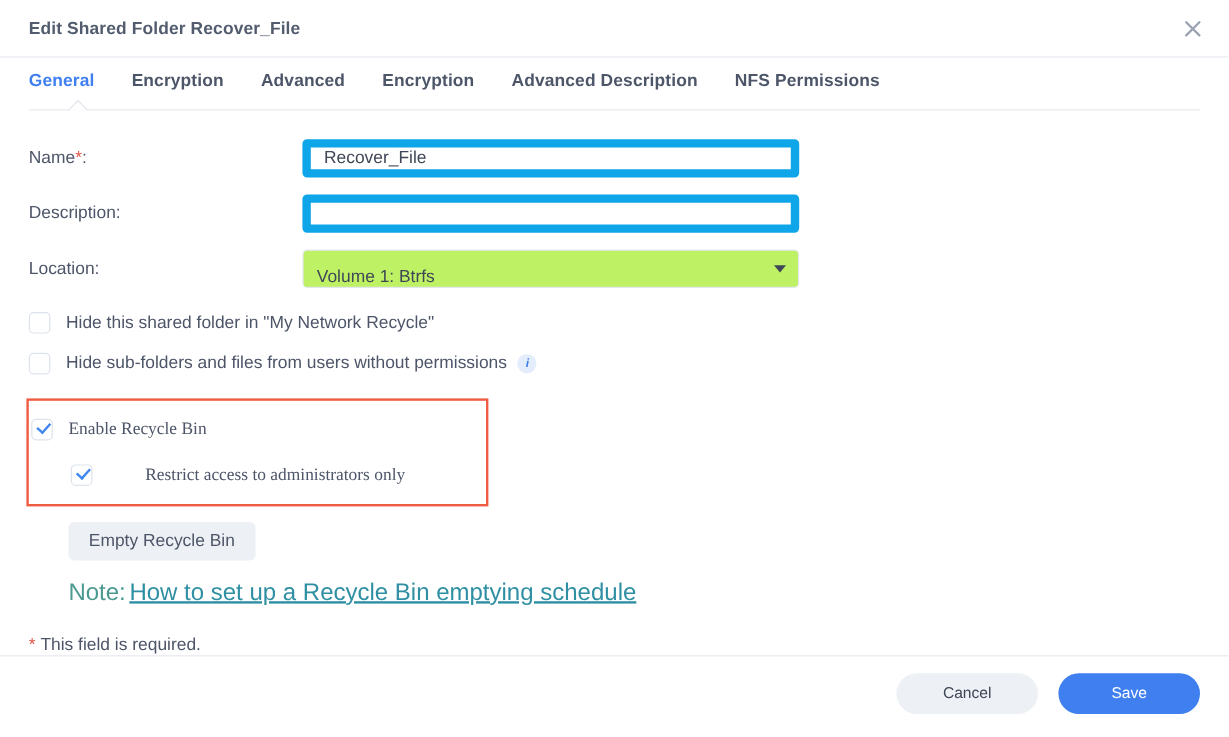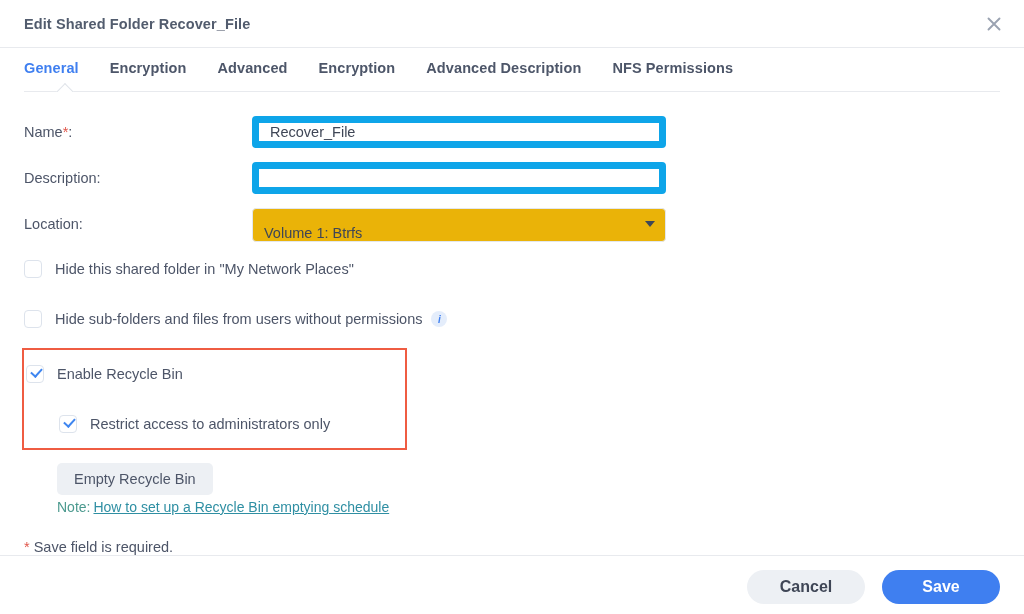--- a/index.html
+++ b/index.html
@@ -144,47 +144,47 @@
   .select-wrap {
     position: relative;
     width: 414px;
     height: 32px;
   }
   .select-box {
     width: 414px;
     height: 32px;
     border: 1px solid #e3e7ed;
     border-radius: 4px;
-    background: #eab308;
+    background: #bef264;
     font-size: 14.5px;
     color: #3f4656;
     display: flex;
-    align-items: flex-start;
-    padding: 16px 11px;
+    align-items: flex-end;
+    padding: 0 11px;
     cursor: pointer;
   }
   .caret {
     position: absolute;
     right: 11px;
     top: 13px;
     width: 0; height: 0;
     border-left: 5px solid transparent;
     border-right: 5px solid transparent;
     border-top: 6px solid #3e4756;
     pointer-events: none;
   }
 
   
   .cb-row {
     display: flex;
     align-items: center;
     height: 30px;
     margin-top: 10px;
   }
-  .cb-row.tight { margin-top: 20px; }
+  .cb-row.tight { margin-top: 4px; }
 
   .cbox {
     width: 18px;
     height: 18px;
     flex: 0 0 18px;
     border: 1px solid #dde3ec;
     border-radius: 4px;
     background: #ffffff;
     position: relative;
     cursor: pointer;
@@ -228,42 +228,42 @@
 
   
   .highlight {
     position: relative;
     border: 2px solid #ef5c42;
     margin-top: 14px;
     margin-left: -2px;
     width: 385px;
     padding: 7px 0 9px 2px;
   }
-  .highlight .cb-row { margin-top: 2px; }
-  .highlight .cb-row.indent { margin-left: 33px; margin-top: 20px; }
+  .highlight .cb-row { margin-top: 2px; font-family: Liberation Serif, serif; }
+  .highlight .cb-row.indent { margin-left: 33px; margin-top: 8px; gap: 31px; }
 
   
   .ghost-btn {
     margin-top: 13px;
     margin-left: 33px;
     height: 32px;
     padding: 0 17px;
     background: #edf0f4;
     border: none;
     border-radius: 5px;
     font-family: "Liberation Sans", sans-serif;
     font-size: 14.5px;
     color: #4d5568;
     cursor: pointer;
   }
 
   .note-line {
-    margin-top: 4px;
+    margin-top: 16px;
     margin-left: 33px;
-    font-size: 14px;
+    font-size: 20px;
   }
   .note-word { color: #4c9a8f; }
   .note-link {
     color: #2f8fa3;
     text-decoration: underline;
     cursor: pointer;
     margin-left: 3px;
   }
 
   .required-note {
@@ -284,24 +284,23 @@
     justify-content: flex-end;
     padding-right: 24px;
     gap: 17px;
   }
   .btn {
     height: 34px;
     min-width: 118px;
     border: none;
     border-radius: 17px;
     font-family: "Liberation Sans", sans-serif;
-    font-size: 16px;
+    font-size: 13px;
     cursor: pointer;
     padding: 0 20px;
-    font-weight: bold;
   }
   .btn-secondary { background: #edf0f4; color: #3f4656; }
   .btn-primary { background: #3f7ff0; color: #ffffff; }
 </style>
 </head>
 <body>
 
 <div class="dialog">
 
   <div class="titlebar">
@@ -359,21 +358,21 @@
         <div class="select-box">
           <span>Volume 1:  Btrfs</span>
         </div>
         <span class="caret"></span>
       </div>
     </div>
 
     
     <div class="cb-row">
       <div class="cbox"></div>
-      <div class="cb-label">Hide this shared folder in "My Network Places"</div>
+      <div class="cb-label">Hide this shared folder in "My Network Recycle"</div>
     </div>
 
     
     <div class="cb-row tight">
       <div class="cbox"></div>
       <div class="cb-label">Hide sub-folders and files from users without permissions</div>
       <span class="info-icon">i</span>
     </div>
 
     
@@ -391,21 +390,21 @@
     
     <button class="ghost-btn">Empty Recycle Bin</button>
 
     
     <div class="note-line">
       <span class="note-word">Note:</span><a class="note-link">How to set up a Recycle Bin emptying schedule</a>
     </div>
 
     
     <div class="required-note">
-      <span class="req-star">*</span><span>Save field is required.</span>
+      <span class="req-star">*</span><span>This field is required.</span>
     </div>
 
   </div>
 
   <div class="footer">
     <button class="btn btn-secondary">Cancel</button>
     <button class="btn btn-primary">Save</button>
   </div>
 
 </div>

